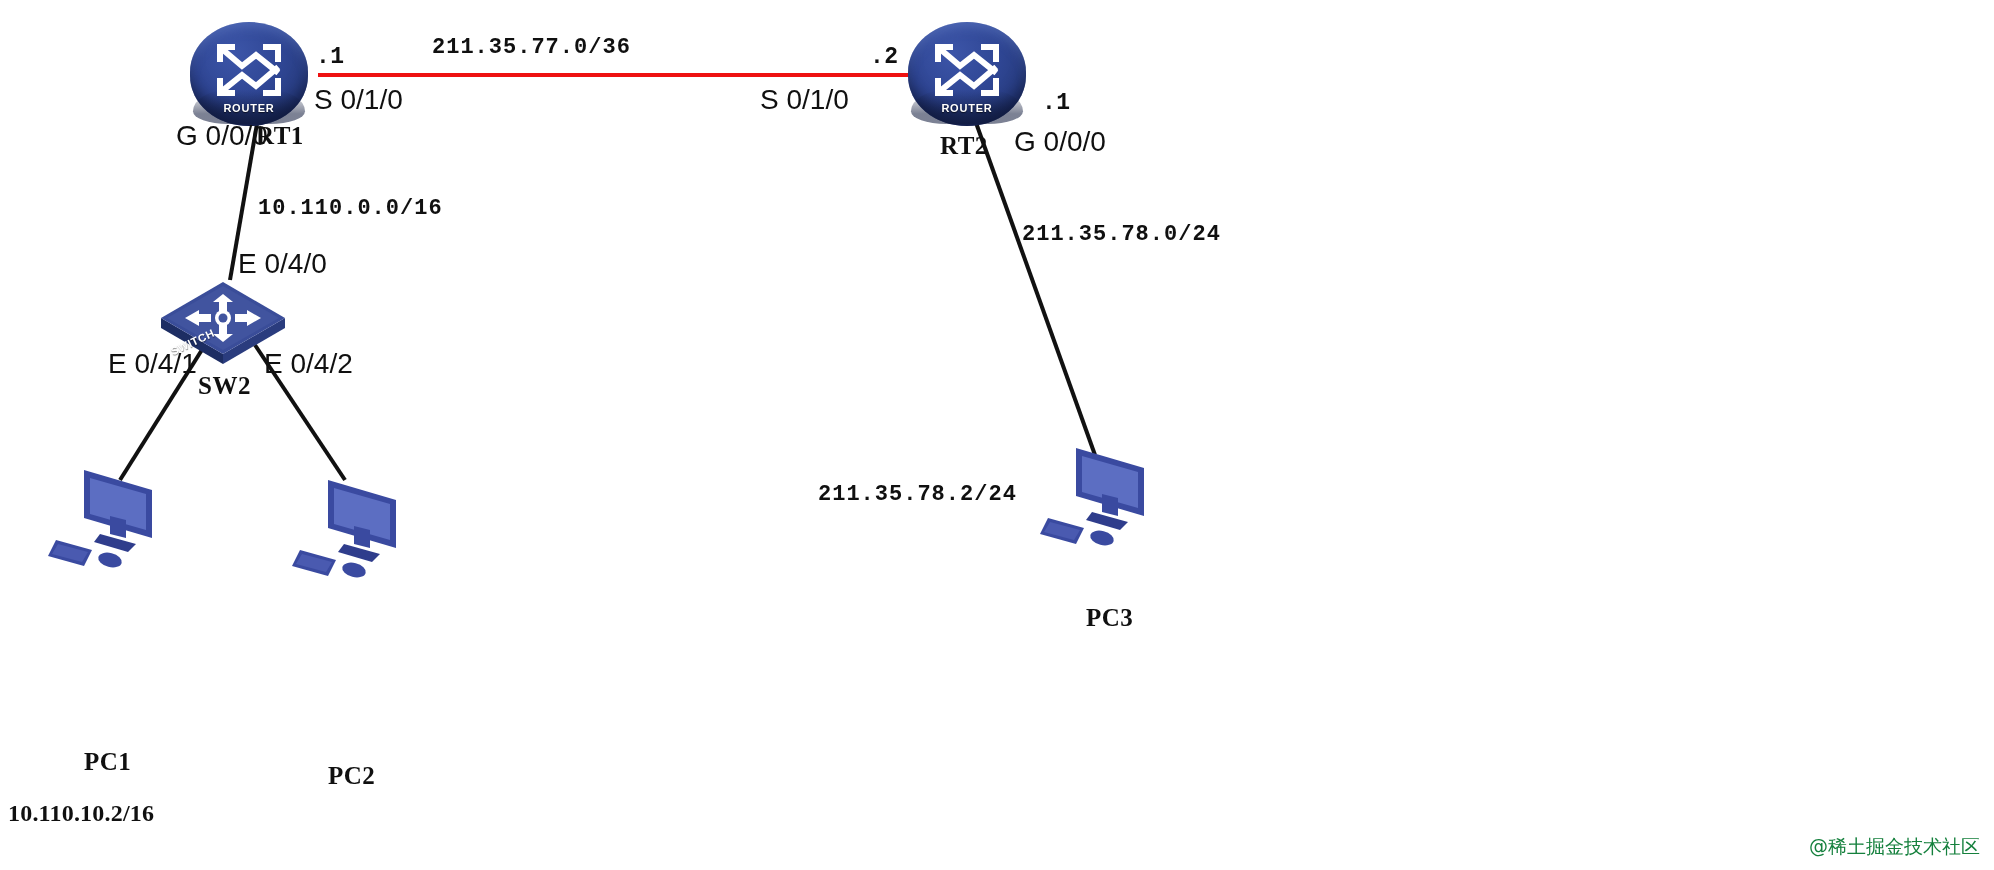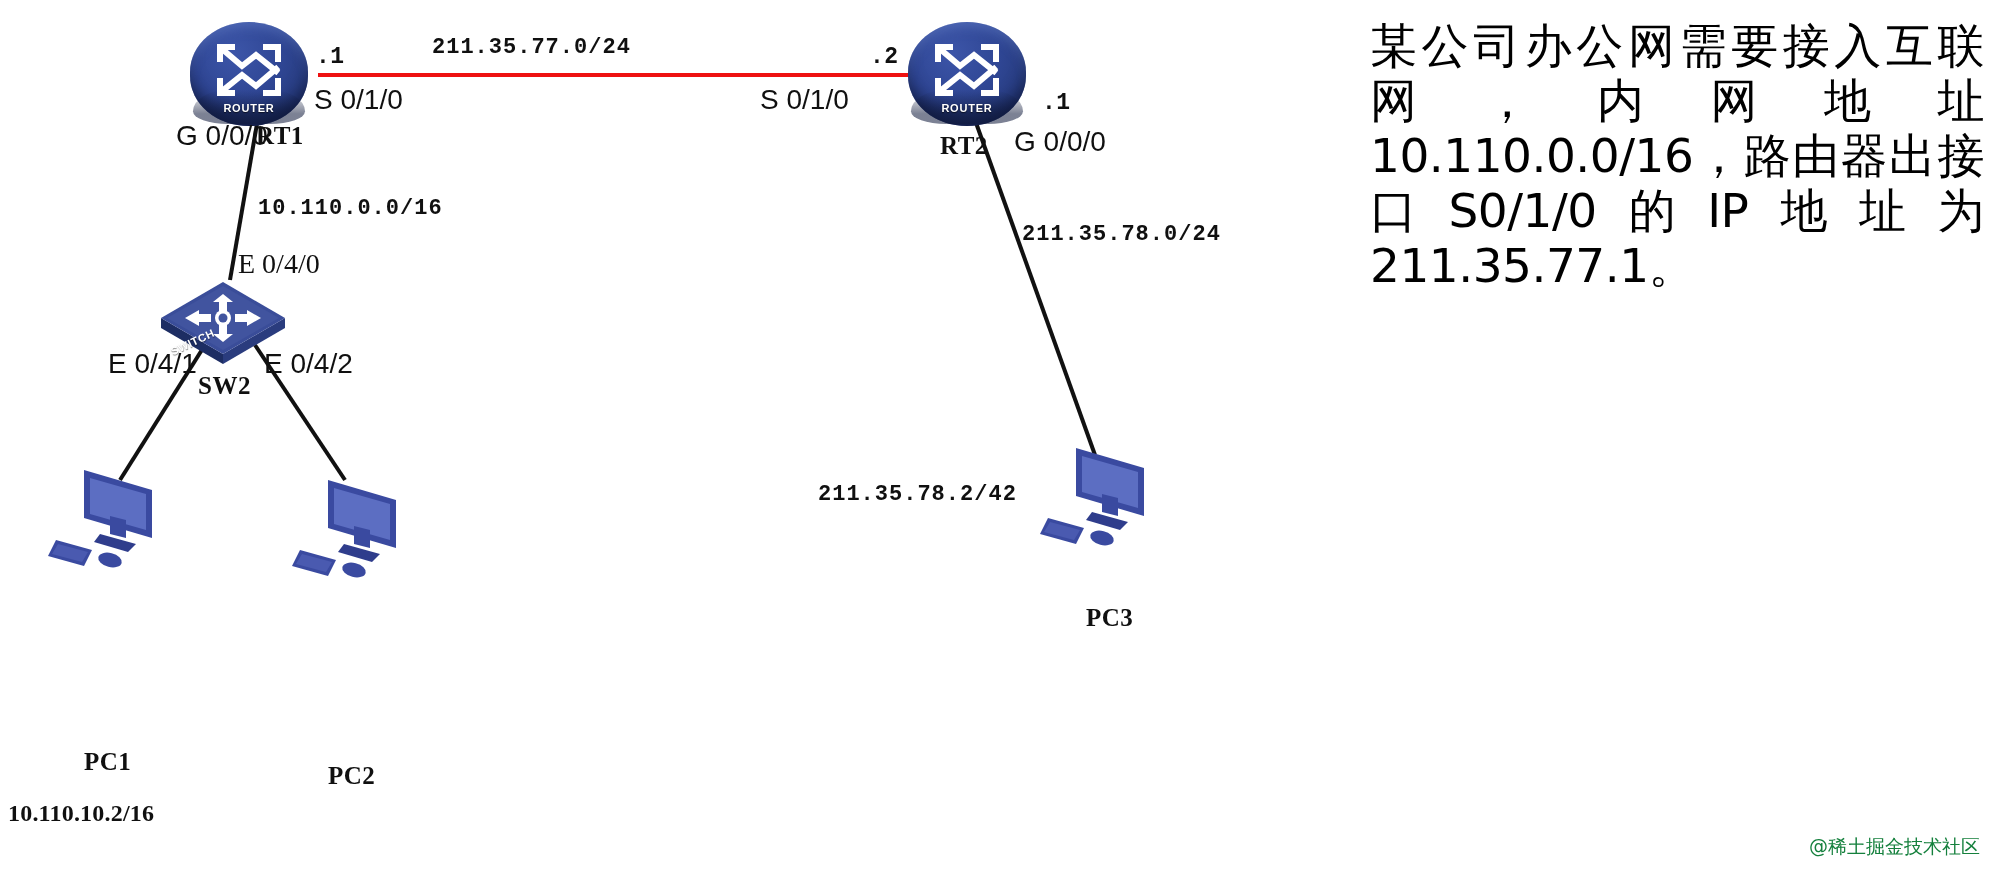--- a/index.html
+++ b/index.html
@@ -201,21 +201,21 @@
         </g>
       </svg>
       <div class="cap">ROUTER</div>
     </div>
 
     <div class="lbl dot" style="left:316px; top:44px;">.1</div>
     <div class="lbl iface" style="left:314px; top:84px;">S 0/1/0</div>
     <div class="lbl iface" style="left:176px; top:120px;">G 0/0/0</div>
     <div class="lbl devname" style="left:256px; top:122px;">RT1</div>
 
-    <div class="lbl net" style="left:432px; top:35px;">211.35.77.0/24</div>
+    <div class="lbl net" style="left:432px; top:35px;">211.35.77.0/36</div>
 
     <div class="node router" style="left:908px; top:22px;">
       <div class="body"></div>
       <div class="shade"></div>
       <svg class="glyph" viewBox="0 0 74 62">
         <g fill="none" stroke="#ffffff" stroke-width="6" stroke-linecap="square">
           <path d="M8 8 L8 20 M8 8 L20 8"></path>
           <path d="M66 8 L54 8 M66 8 L66 20"></path>
           <path d="M8 54 L8 42 M8 54 L20 54"></path>
           <path d="M66 54 L66 42 M66 54 L54 54"></path>
@@ -250,21 +250,21 @@
           <path d="M68 74 L58 66 L64 66 L64 56 L72 56 L72 66 L78 66 Z"></path>
           <path d="M30 50 L44 42 L44 46 L56 46 L56 54 L44 54 L44 58 Z"></path>
           <path d="M106 50 L92 58 L92 54 L80 54 L80 46 L92 46 L92 42 Z"></path>
           <circle cx="68" cy="50" r="8"></circle>
         </g>
         <circle cx="68" cy="50" r="4.5" fill="#41549f"></circle>
       </svg>
       <div class="cap">SWITCH</div>
     </div>
 
-    <div class="lbl iface" style="left:238px; top:248px;font-family:Liberation Serif, serif;">E 0/4/0</div>
+    <div class="lbl iface" style="left:238px; top:248px;">E 0/4/0</div>
     <div class="lbl iface" style="left:108px; top:348px;">E 0/4/1</div>
     <div class="lbl iface" style="left:264px; top:348px;">E 0/4/2</div>
     <div class="lbl devname" style="left:198px; top:372px;">SW2</div>
 
     <div class="node pc" style="left:48px; top:462px;">
       <svg width="130" height="120" viewBox="0 0 130 120">
 
         <path d="M36 8 L104 28 L104 76 L36 56 Z" fill="#3a4aa0"></path>
         <path d="M42 16 L98 32 L98 68 L42 52 Z" fill="#5c6ec2"></path>
 
@@ -299,23 +299,22 @@
         <path d="M36 8 L104 28 L104 76 L36 56 Z" fill="#3a4aa0"></path>
         <path d="M42 16 L98 32 L98 68 L42 52 Z" fill="#5c6ec2"></path>
         <path d="M62 54 L78 58 L78 76 L62 72 Z" fill="#3a4aa0"></path>
         <path d="M52 72 L88 82 L80 90 L46 80 Z" fill="#2f3d8c"></path>
         <path d="M8 78 L44 88 L36 104 L0 94 Z" fill="#3a4aa0"></path>
         <path d="M10 82 L40 90 L34 100 L4 92 Z" fill="#4a5ab0"></path>
         <ellipse cx="62" cy="98" rx="12" ry="7" transform="rotate(14 62 98)" fill="#3a4aa0"></ellipse>
       </svg>
     </div>
     <div class="lbl devname" style="left:1086px; top:604px;">PC3</div>
-    <div class="lbl net" style="left:818px; top:482px;">211.35.78.2/42</div>
+    <div class="lbl net" style="left:818px; top:482px;">211.35.78.2/24</div>
 
   </div>
 
   <div id="desc">
-    <p>某公司办公网需要接入互联网，内网地址10.110.0.0/16，路由器出接口S0/1/0的IP地址为211.35.77.1。</p>
   </div>
 
   <div id="watermark">@稀土掘金技术社区</div>
 
 </div>
 
 </body></html>

